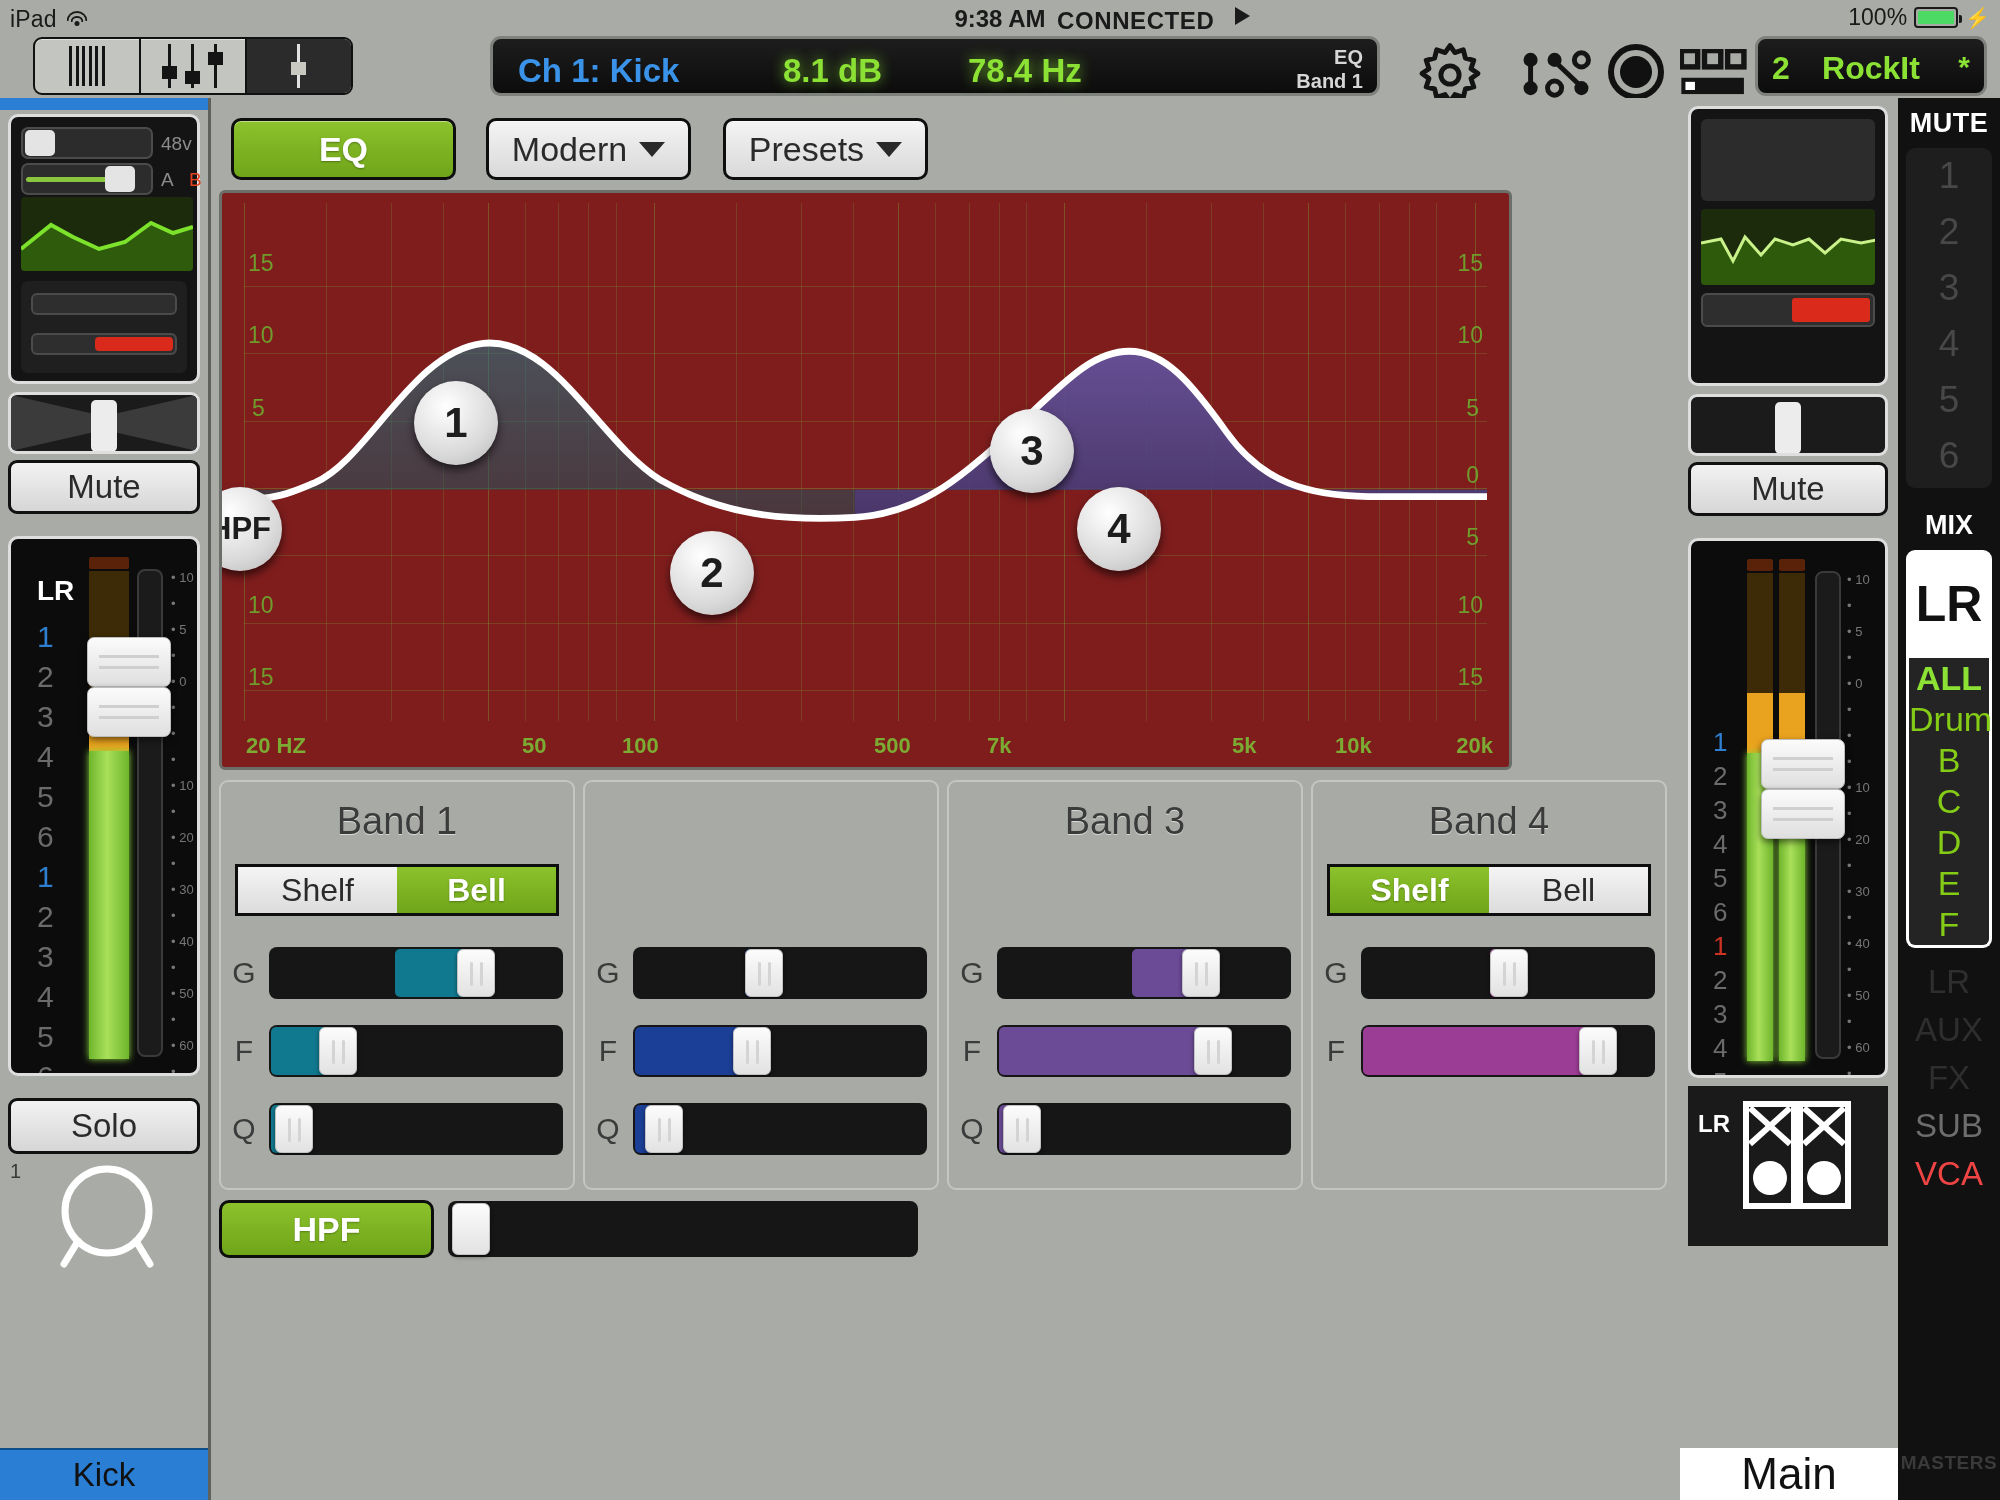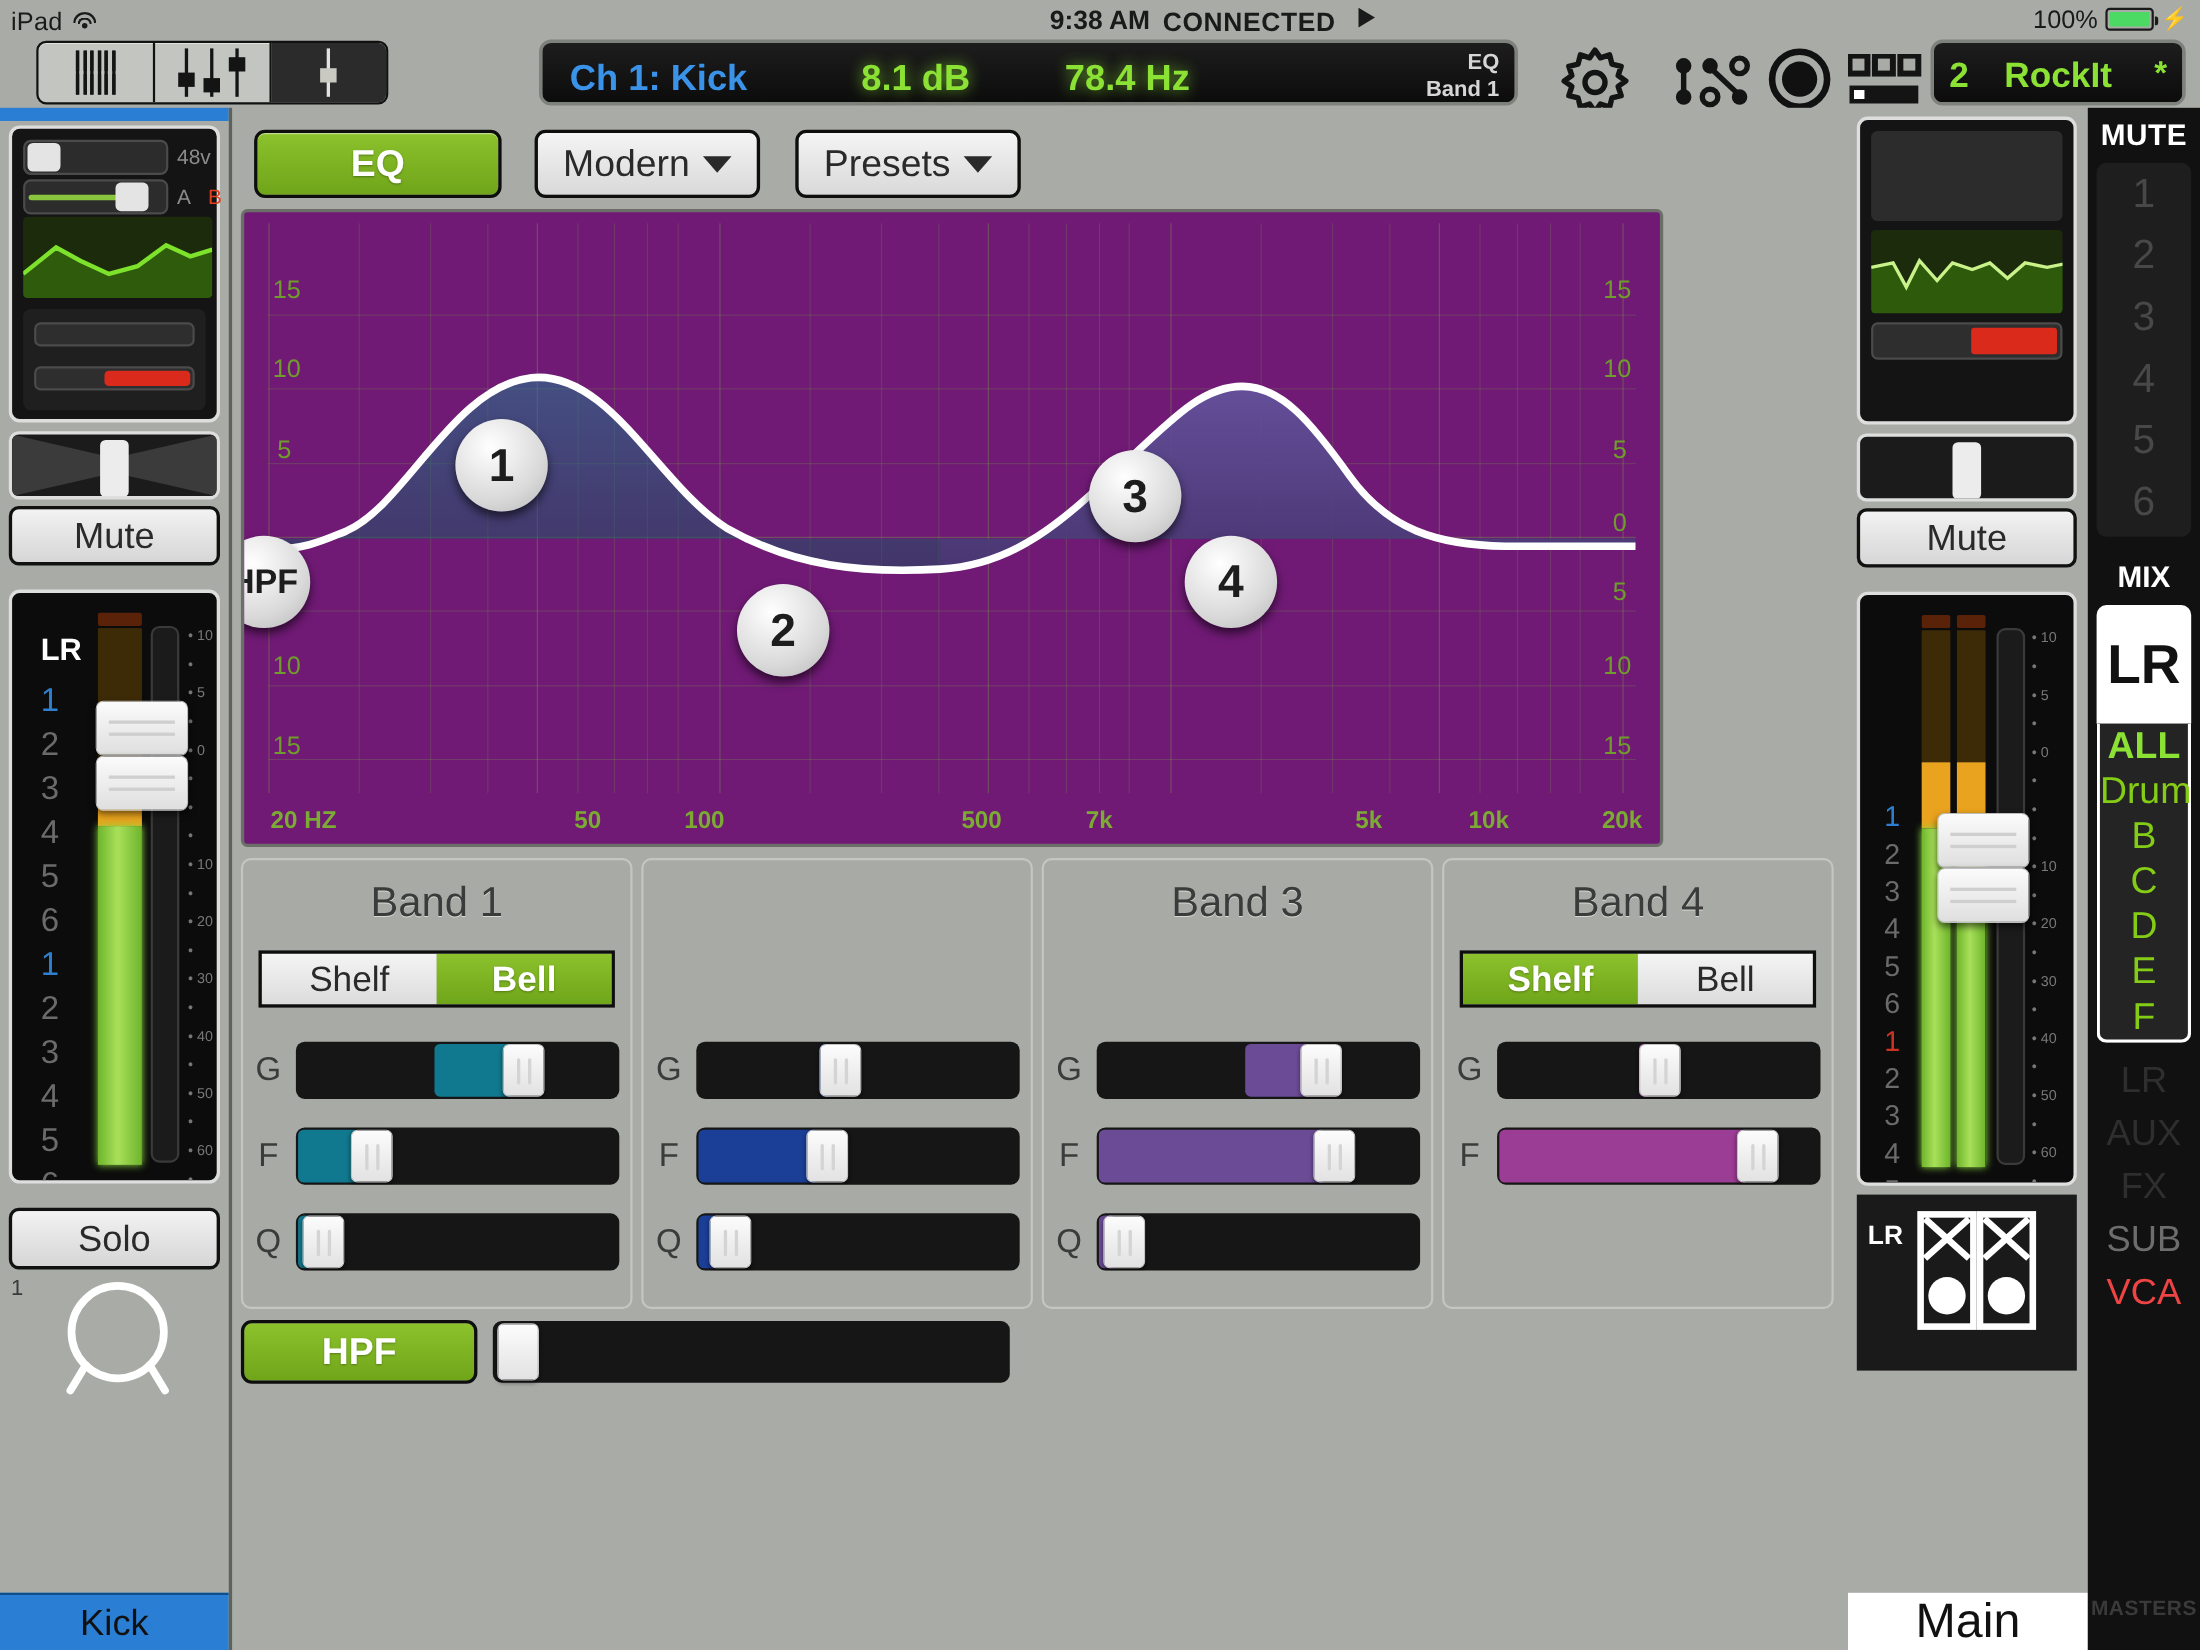--- a/index.html
+++ b/index.html
@@ -158,21 +158,21 @@
             background:linear-gradient(#8cc22c,#6fa519); color:#fff; font-weight:bold;
             text-shadow:0 1px 2px rgba(0,0,0,.35); }
   .btn-mode { position:absolute; left:275px; top:20px; width:205px; height:62px;
               background:linear-gradient(#f4f4f4,#d9d9d9); color:#2a2a2a; gap:12px; }
   .btn-pre { position:absolute; left:512px; top:20px; width:205px; height:62px;
              background:linear-gradient(#f4f4f4,#d9d9d9); color:#2a2a2a; gap:12px;justify-content:center; }
   .caret { width:0;height:0;border-left:13px solid transparent;border-right:13px solid transparent;
            border-top:15px solid #2a2a2a; }
 
   .graph { position:absolute; left:8px; top:92px; width:1293px; height:580px;
-           background:#701a75; border:3px solid #6b6e69; border-radius:6px; overflow:hidden; }
+           background:#7f1d1d; border:3px solid #6b6e69; border-radius:6px; overflow:hidden; }
   .g-in { position:absolute; left:22px; right:22px; top:10px; bottom:46px; }
   .gl-y { position:absolute; left:0; right:0; height:1px; background:rgba(120,190,60,.22); }
   .gl-x { position:absolute; top:0; bottom:0; width:1px; background:rgba(120,190,60,.20); }
   .gl-x.maj { background:rgba(120,190,60,.33); }
   .ylab { position:absolute; font-size:23px; color:#6f9c2c; }
   .xlab { position:absolute; bottom:8px; font-size:22px; color:#7cab33; font-weight:bold; }
   .node { position:absolute; width:84px; height:84px; border-radius:50%;
           background:radial-gradient(circle at 38% 30%,#ffffff,#d9d9d9 62%,#b6b6b6);
           box-shadow:0 5px 9px rgba(0,0,0,.6); display:flex; align-items:center; justify-content:center;
           font-size:42px; font-weight:bold; color:#1d1d1d; }

